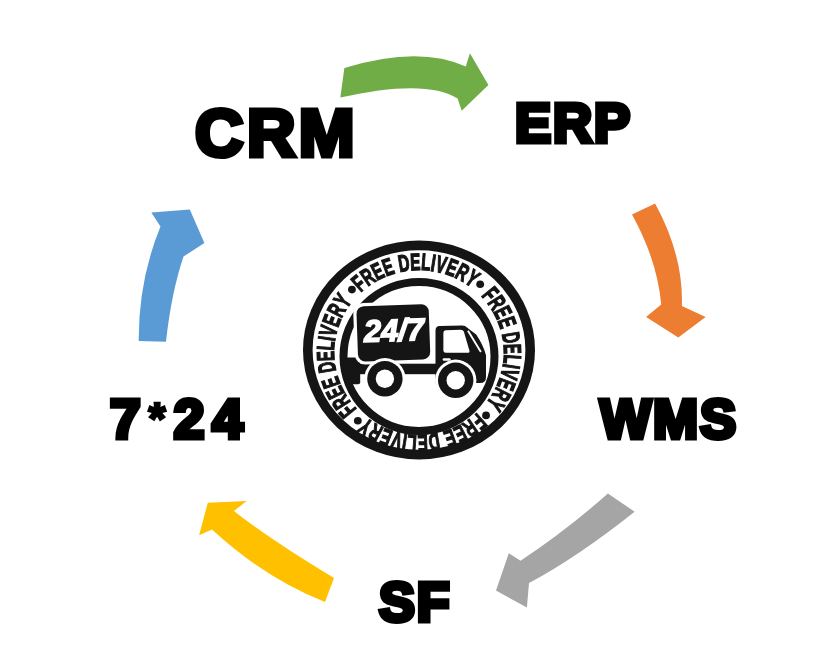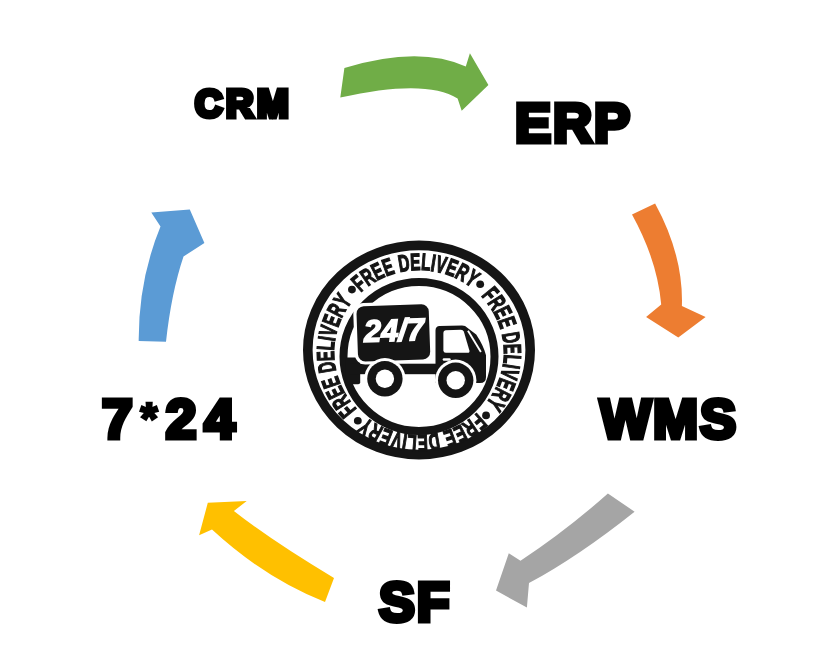--- a/index.html
+++ b/index.html
@@ -81,16 +81,16 @@
 <circle cx="384.9" cy="378.8" r="20.7" fill="#fff"></circle>
 <circle cx="384.9" cy="378.8" r="17.7"></circle>
 <circle cx="384.9" cy="378.8" r="9.2" fill="#fff"></circle>
 <circle cx="455.7" cy="380.3" r="20.7" fill="#fff"></circle>
 <circle cx="455.7" cy="380.3" r="17.7"></circle>
 <circle cx="455.7" cy="380.3" r="9.2" fill="#fff"></circle>
 <text x="394" y="341" font-size="31" font-style="italic" text-anchor="middle" fill="#fff" stroke="#fff" stroke-width="1.5" transform="rotate(-2 394 332)">24/7</text>
 </g>
 
 </svg>
-<div class="lbl" style="left:195px;top:85px;font-size:38px;letter-spacing:3.5px;">CRM</div>
+<div class="lbl" style="left:195px;top:99px;font-size:67px;letter-spacing:3.5px;">CRM</div>
 <div class="lbl" style="left:514.5px;top:96.2px;font-size:55px;letter-spacing:2px;transform:scaleX(0.983);transform-origin:left center;">ERP</div>
 <div class="lbl" style="left:600px;top:392.2px;font-size:55px;letter-spacing:2px;transform:scaleX(0.983);transform-origin:left center;">WMS</div>
-<div class="lbl" style="left:102px;top:392.2px;font-size:55px;letter-spacing:8px;">7<span style="font-size:44px;position:relative;top:-4px;-webkit-text-stroke:2.5px #000;">*</span>24</div>
+<div class="lbl" style="left:110px;top:392.2px;font-size:55px;letter-spacing:8px;">7<span style="font-size:44px;position:relative;top:-4px;-webkit-text-stroke:2.5px #000;">*</span>24</div>
 <div class="lbl" style="left:379px;top:575.2px;font-size:55px;letter-spacing:2px;transform:scaleX(0.977);transform-origin:left center;">SF</div>
 </body></html>

